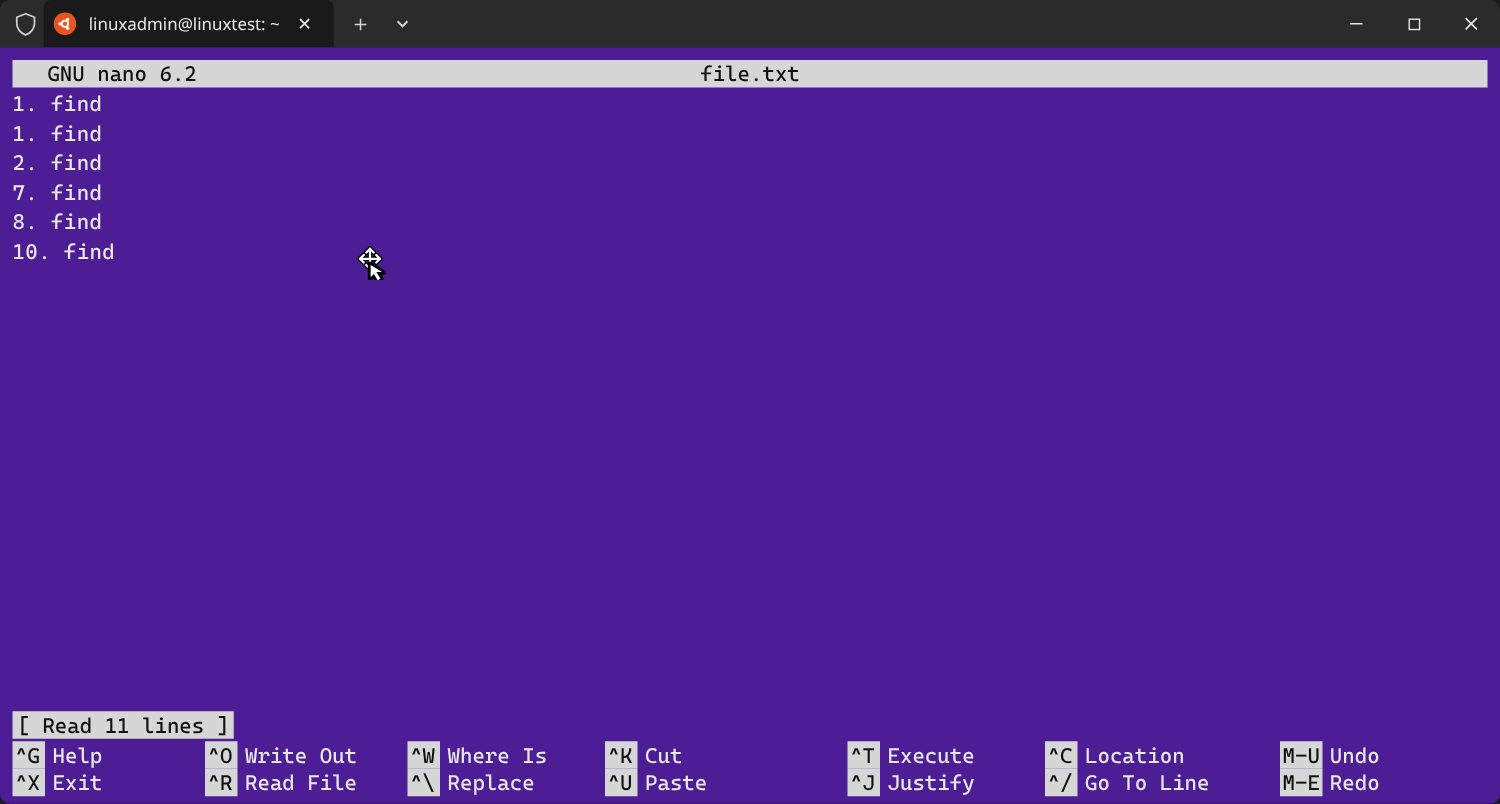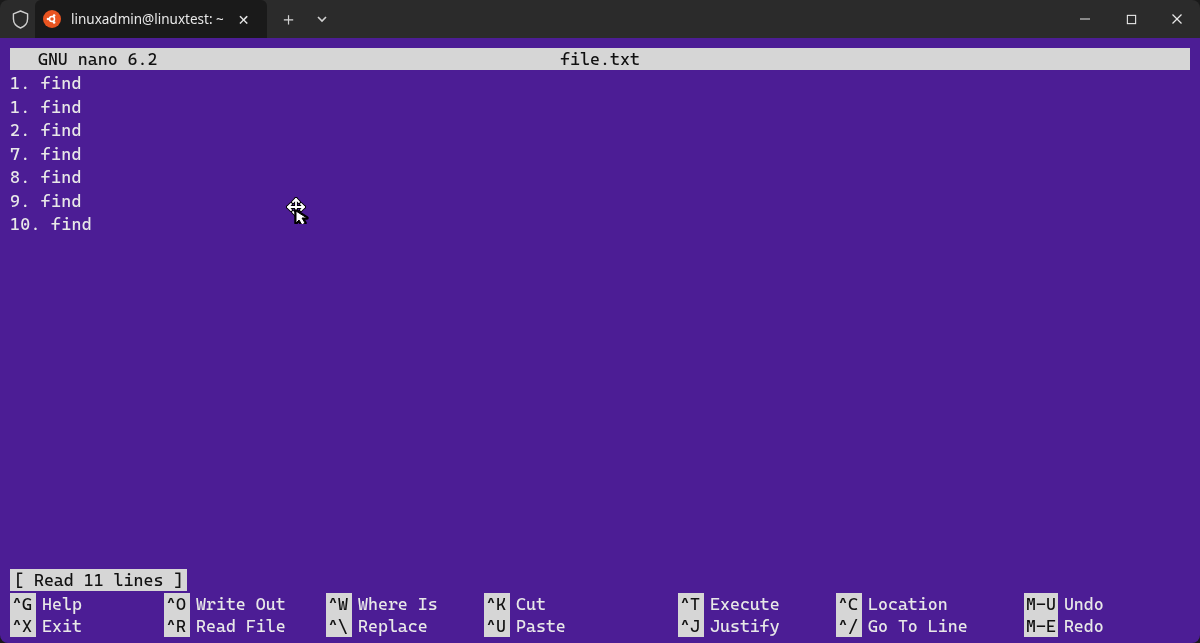--- a/index.html
+++ b/index.html
@@ -228,21 +228,21 @@
   </div>
 </div>
 
 <div class="terminal">
 
   <div class="nano-header">
     <span class="app-label">  GNU nano 6.2</span>
     <span class="file-label">file.txt</span>
   </div>
 
-  <div class="editor-body" id="editor-body"><div class="line">1. find</div><div class="line">1. find</div><div class="line">2. find</div><div class="line">7. find</div><div class="line">8. find</div><div class="line">9. find</div><div class="line">10. find</div></div>
+  <div class="editor-body" id="editor-body"><div class="line">1. find</div><div class="line">1. find</div><div class="line">2. find</div><div class="line">7. find</div><div class="line">8. find</div><div class="line">10. find</div></div>
 
   <div class="status-row">
     <span class="status-badge">[ Read 11 lines ]</span>
   </div>
 
   <div class="shortcut-rows" id="shortcut-rows">
       <div class="shortcut-row"><div class="sc"><span class="keycap">^G</span><span>Help</span></div><div class="sc"><span class="keycap">^O</span><span>Write Out</span></div><div class="sc"><span class="keycap">^W</span><span>Where Is</span></div><div class="sc"><span class="keycap">^K</span><span>Cut</span></div><div class="sc"><span class="keycap">^T</span><span>Execute</span></div><div class="sc"><span class="keycap">^C</span><span>Location</span></div><div class="sc"><span class="keycap">M-U</span><span>Undo</span></div></div>
       <div class="shortcut-row"><div class="sc"><span class="keycap">^X</span><span>Exit</span></div><div class="sc"><span class="keycap">^R</span><span>Read File</span></div><div class="sc"><span class="keycap">^\</span><span>Replace</span></div><div class="sc"><span class="keycap">^U</span><span>Paste</span></div><div class="sc"><span class="keycap">^J</span><span>Justify</span></div><div class="sc"><span class="keycap">^/</span><span>Go To Line</span></div><div class="sc"><span class="keycap">M-E</span><span>Redo</span></div></div>
     </div>
 

